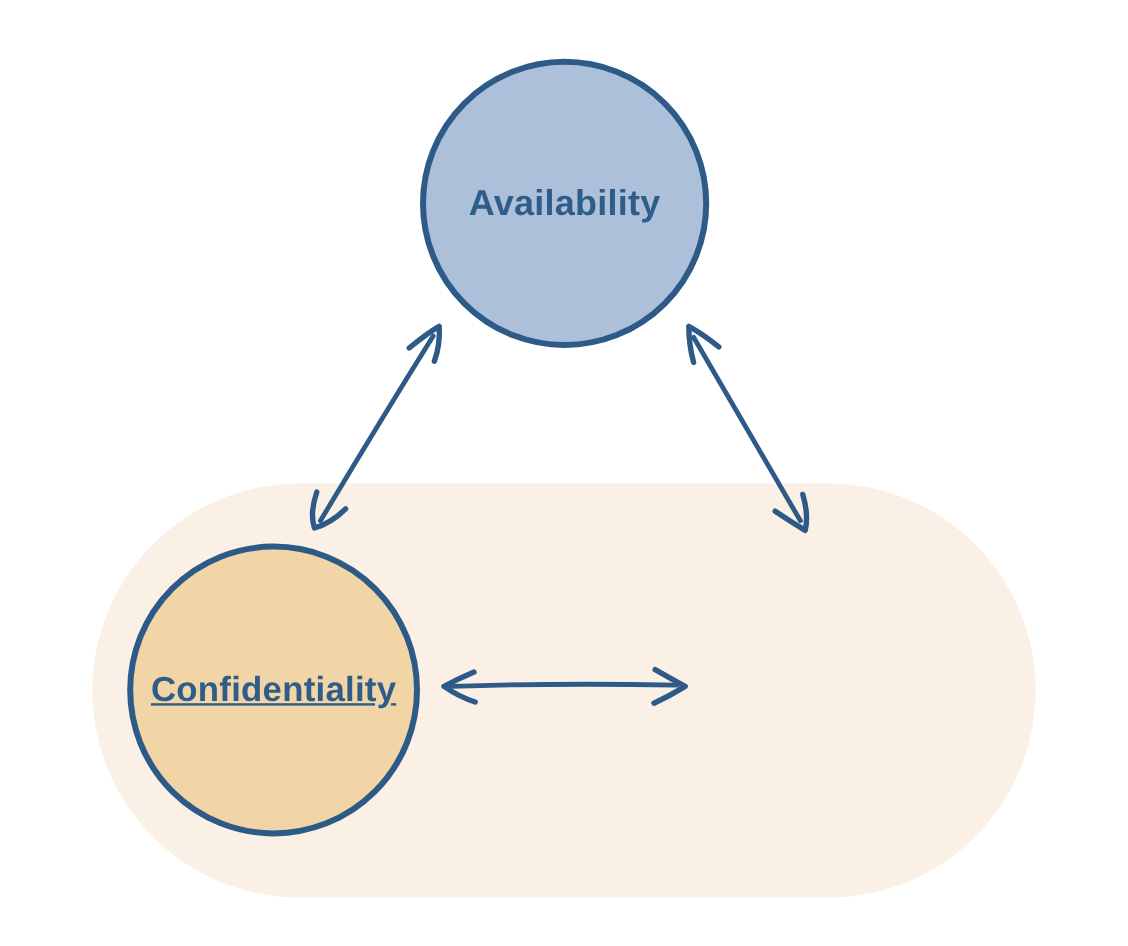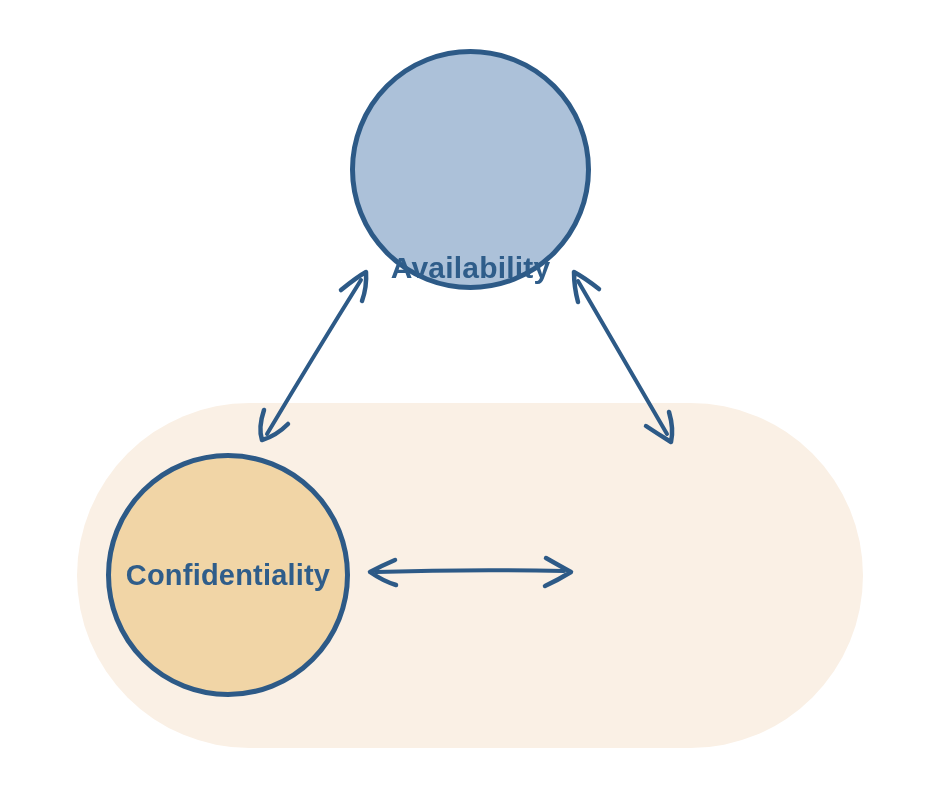--- a/index.html
+++ b/index.html
@@ -41,40 +41,39 @@
     text-align: center;
     white-space: nowrap;
   }
 
   .node-availability {
     left: 350px;
     top: 49px;
     width: 241px;
     height: 241px;
     background: #acc1d9;
-    align-items: flex-end;
   }
 
   .node-confidentiality {
     left: 106px;
     top: 453px;
     width: 244px;
     height: 244px;
     background: #f1d5a6;
   }
 
   .node-integrity {
     left: 596px;
     top: 453px;
     width: 242px;
     height: 242px;
     background: #f1d5a6;
   }
 
-  .node-confidentiality .node-label { font-size: 29px; }
+  .node-confidentiality .node-label { font-size: 29px; text-decoration: underline; }
 
   svg.edges {
     position: absolute;
     left: 0;
     top: 0;
     width: 940px;
     height: 788px;
     pointer-events: none;
   }
 

